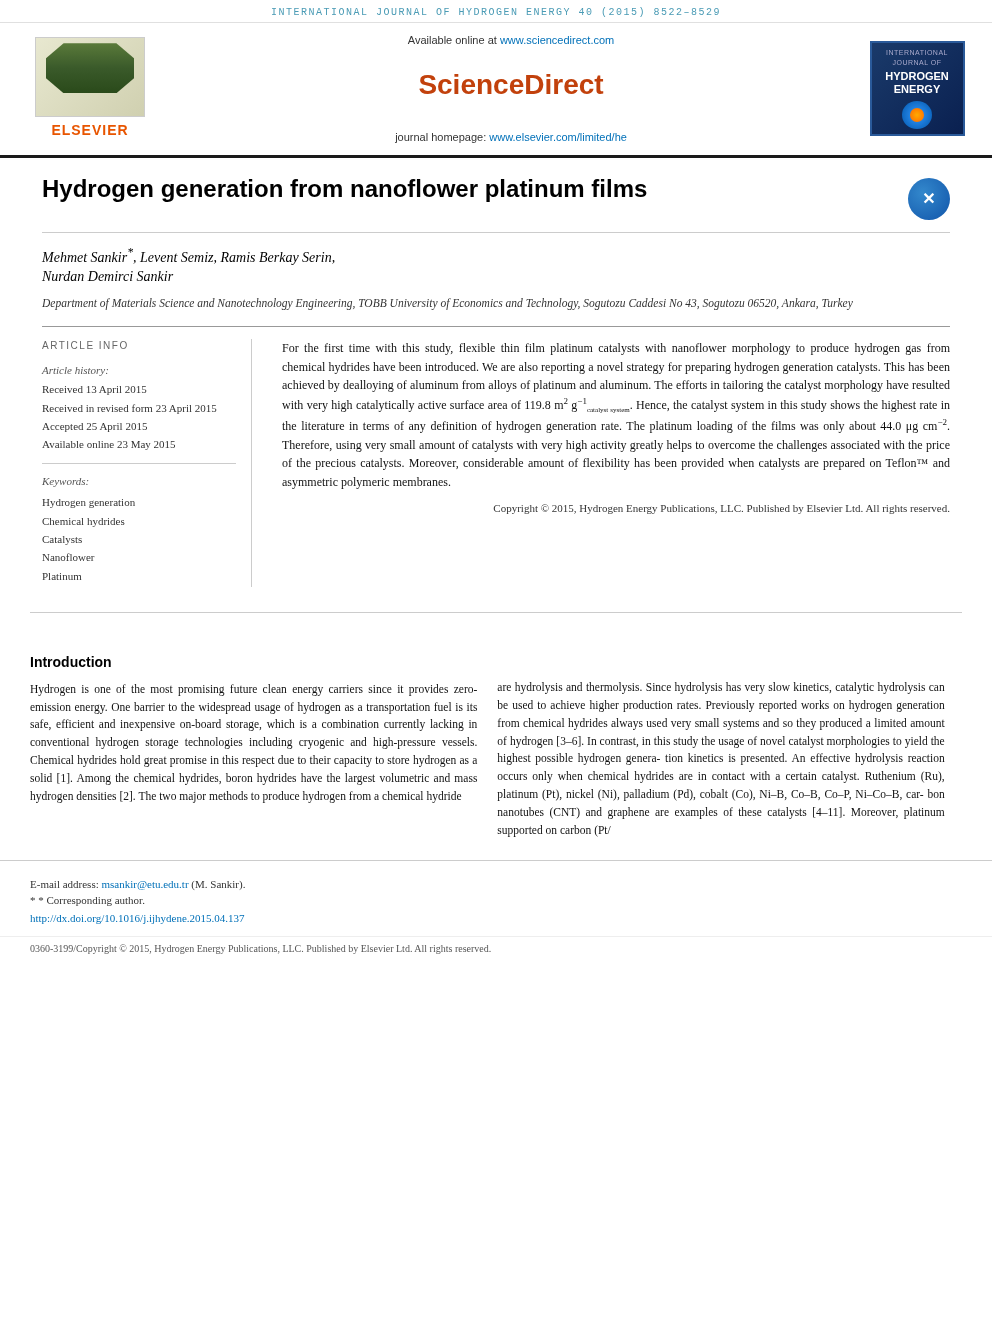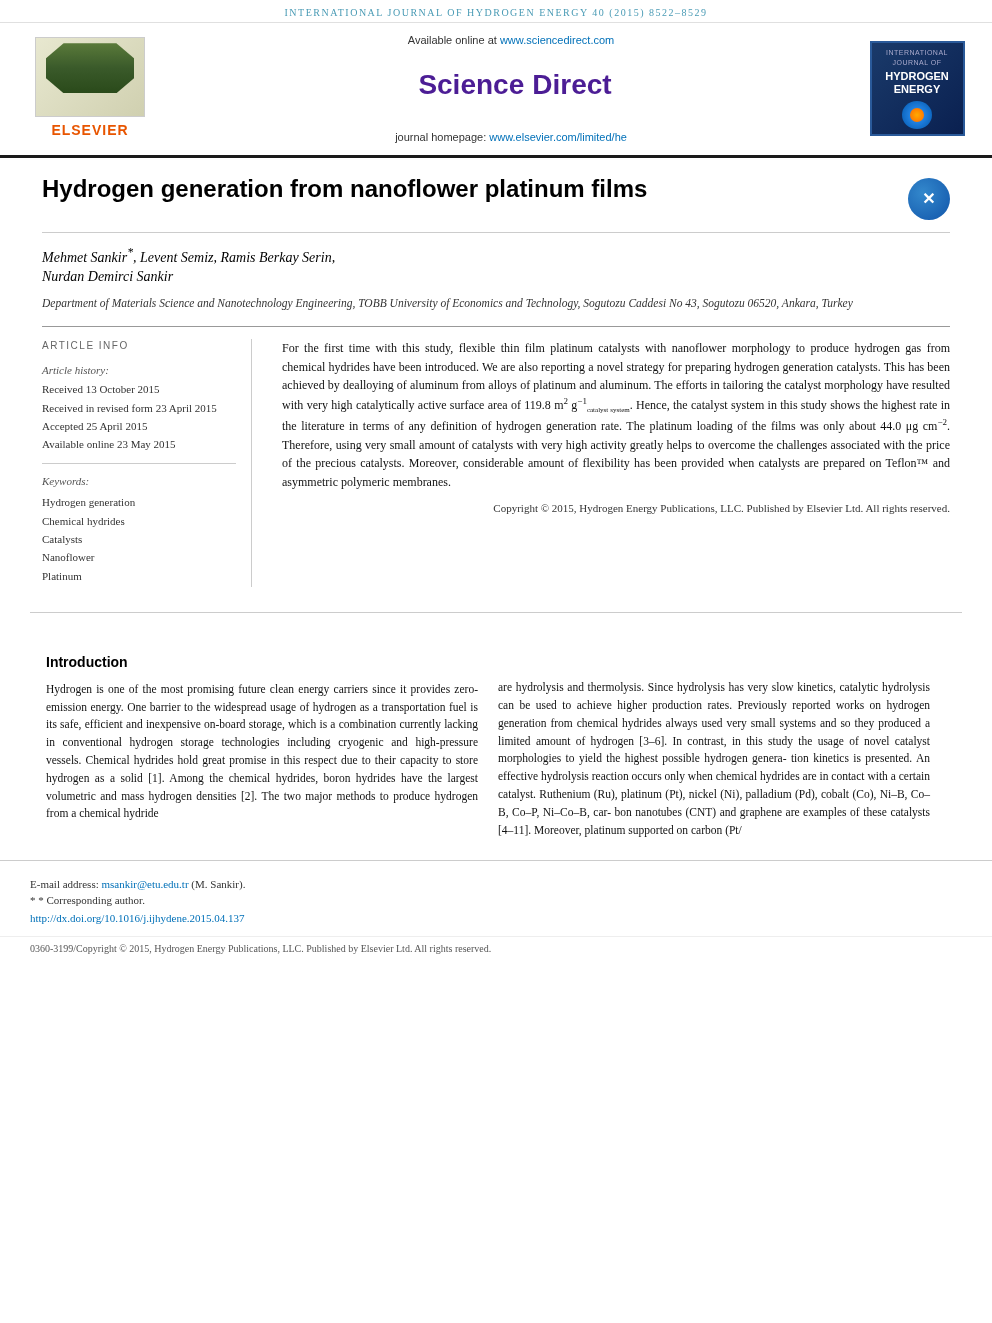--- a/index.html
+++ b/index.html
@@ -12,21 +12,21 @@
       font-size: 13px;
       line-height: 1.4;
     }
     .journal-header-bar {
       background: #fff;
       text-align: center;
       padding: 6px 0 2px;
       font-size: 10px;
       letter-spacing: 1.5px;
       color: #4a9bb5;
-      font-family: Liberation Serif, serif;
+      font-family: Liberation Mono, monospace;
       text-transform: uppercase;
       border-bottom: 1px solid #e0e0e0;
     }
     .top-header {
       display: flex;
       align-items: stretch;
       border-bottom: 3px solid #1a1a1a;
       padding: 10px 20px;
       gap: 10px;
     }
@@ -83,22 +83,21 @@
       color: #0070b8;
       text-decoration: none;
     }
     .sciencedirect-title {
       font-size: 28px;
       color: #e85500;
       font-family: Arial, sans-serif;
       font-weight: bold;
     }
     .sciencedirect-title span {
-      color: #4c1d95;
-      margin-left: 8px;
+      color: #c2410c;
     }
     .journal-homepage {
       font-size: 11px;
       color: #333;
       font-family: Arial, sans-serif;
       margin-top: 8px;
     }
     .journal-homepage a {
       color: #0070b8;
       text-decoration: none;
@@ -285,21 +284,21 @@
       text-align: right;
     }
     .section-divider {
       border: none;
       border-top: 1px solid #ccc;
       margin: 20px 0;
     }
     .main-content {
       display: flex;
       gap: 20px;
-      padding: 0 46px 20px;
+      padding: 0 30px 20px;
       margin-top: 36px;
     }
     .left-column {
       flex: 1;
       max-width: 48%;
     }
     .right-column {
       flex: 1;
       max-width: 48%;
     }
@@ -389,21 +388,21 @@
     </em>
   </div>
 
   <div class="affiliation">Department of Materials Science and Nanotechnology Engineering, TOBB University of Economics and Technology, Sogutozu Caddesi No 43, Sogutozu 06520, Ankara, Turkey</div>
 
   <div class="two-column-section">
 
     <div class="article-info">
       <h3>ARTICLE INFO</h3>
       <div class="section-label">Article history:</div>
-      <div class="date-item">Received 13 October 2015</div>
+      <div class="date-item">Received 13 April 2015</div>
       <div class="date-item">Received in revised form 23 April 2015</div>
       <div class="date-item">Accepted 25 April 2015</div>
       <div class="date-item">Available online 23 May 2015</div>
       <hr class="divider">
       <div class="keywords-label">Keywords:</div>
       <div class="keyword">Hydrogen generation</div>
       <div class="keyword">Chemical hydrides</div>
       <div class="keyword">Catalysts</div>
       <div class="keyword">Nanoflower</div>
       <div class="keyword">Platinum</div>

